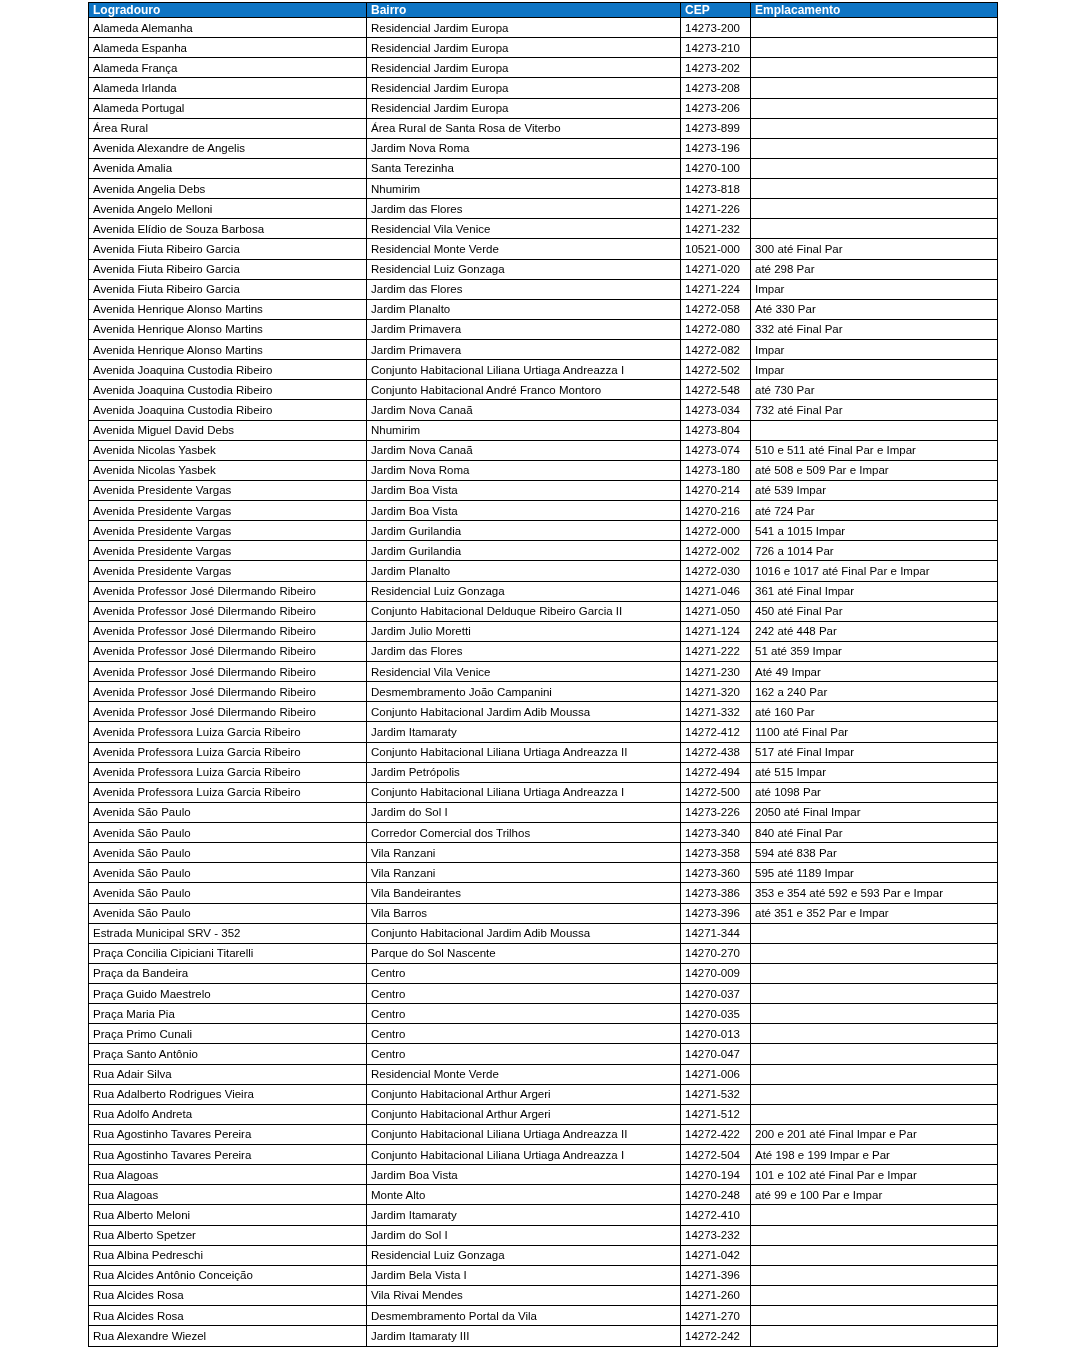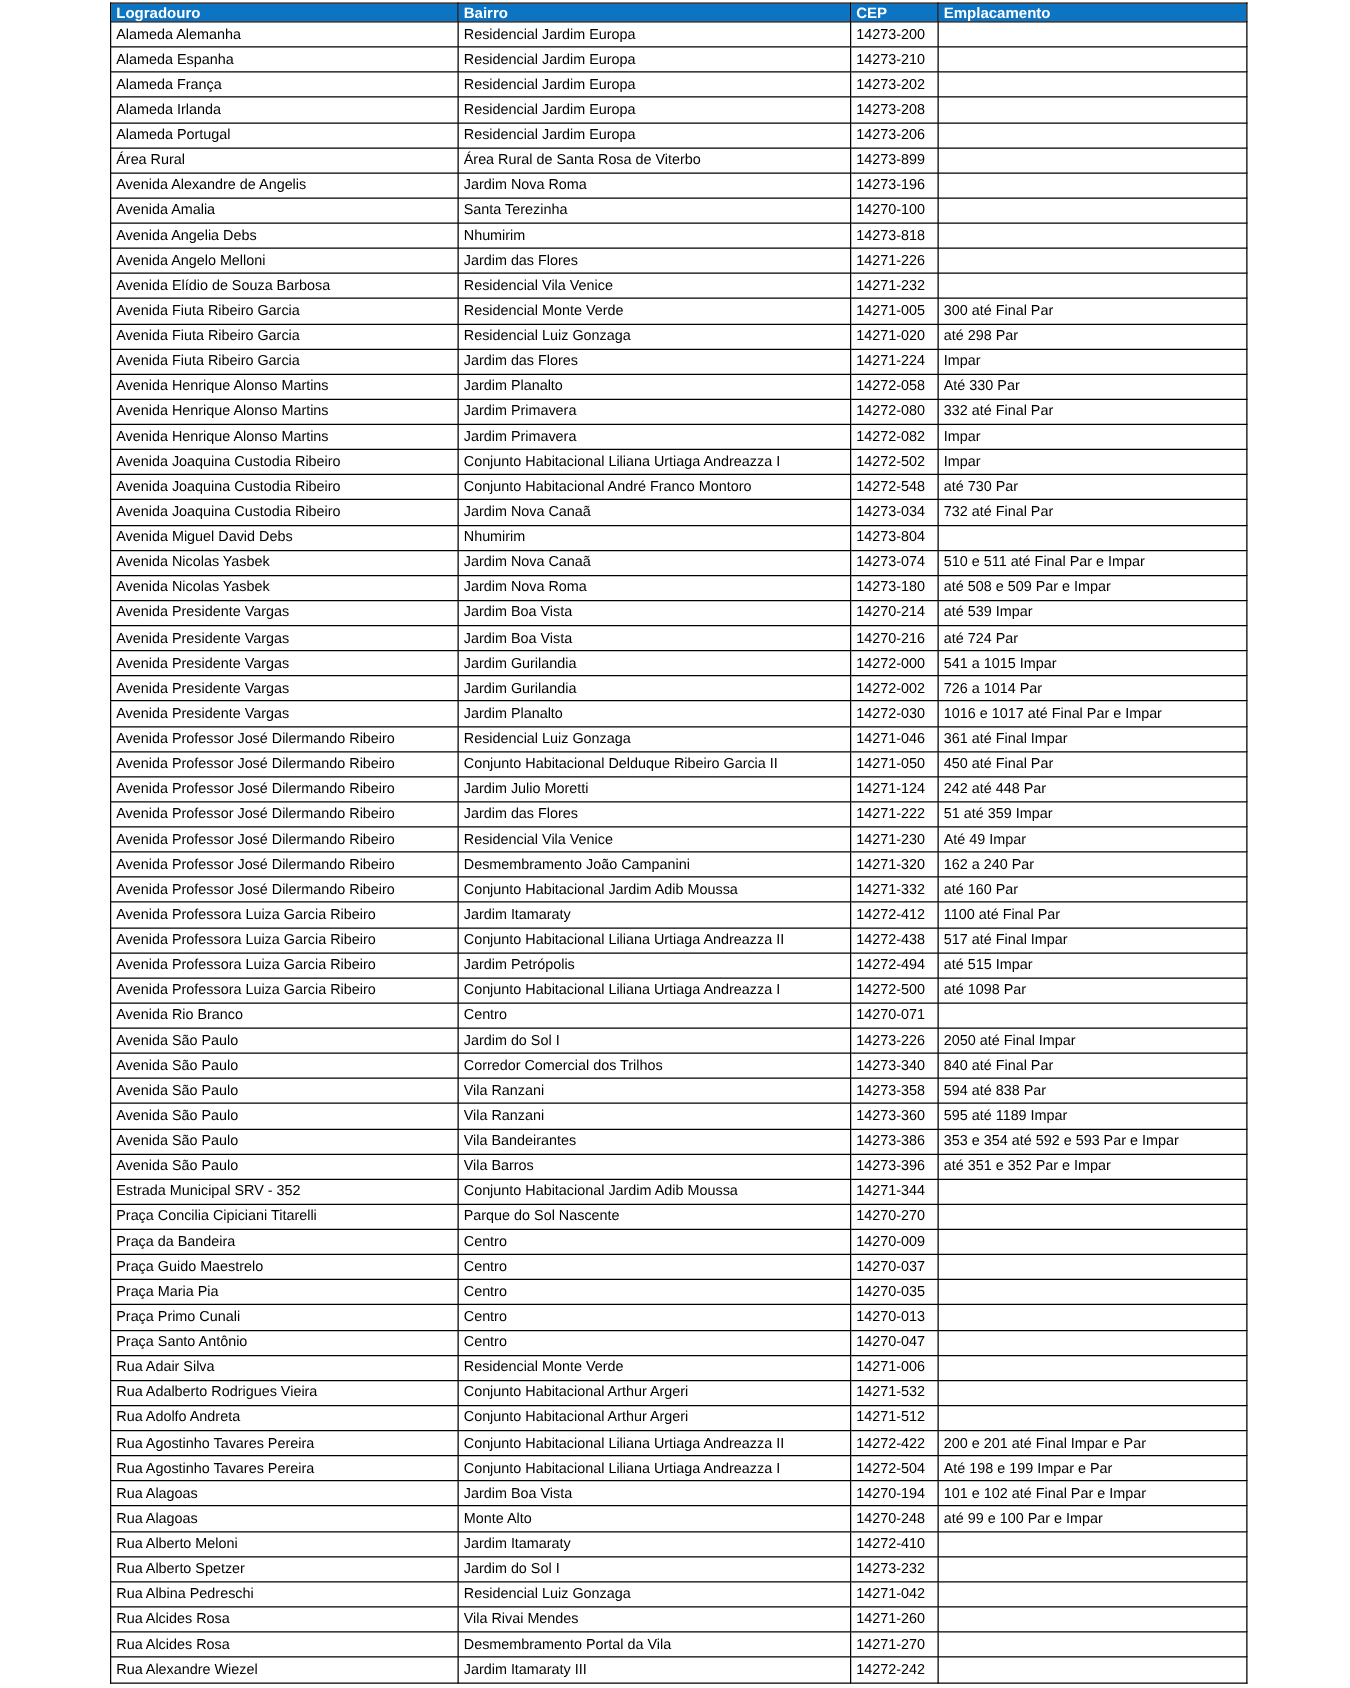--- a/index.html
+++ b/index.html
@@ -128,21 +128,21 @@
         </tr>
         <tr>
           <td>Avenida Elídio de Souza Barbosa</td>
           <td>Residencial Vila Venice</td>
           <td>14271-232</td>
           <td></td>
         </tr>
         <tr>
           <td>Avenida Fiuta Ribeiro Garcia</td>
           <td>Residencial Monte Verde</td>
-          <td>14271-005</td>
+          <td>10521-000</td>
           <td>300 até Final Par</td>
         </tr>
         <tr>
           <td>Avenida Fiuta Ribeiro Garcia</td>
           <td>Residencial Luiz Gonzaga</td>
           <td>14271-020</td>
           <td>até 298 Par</td>
         </tr>
         <tr>
           <td>Avenida Fiuta Ribeiro Garcia</td>
@@ -294,26 +294,20 @@
           <td>14272-494</td>
           <td>até 515 Impar</td>
         </tr>
         <tr>
           <td>Avenida Professora Luiza Garcia Ribeiro</td>
           <td>Conjunto Habitacional Liliana Urtiaga Andreazza I</td>
           <td>14272-500</td>
           <td>até 1098 Par</td>
         </tr>
         <tr>
-          <td>Avenida Rio Branco</td>
-          <td>Centro</td>
-          <td>14270-071</td>
-          <td></td>
-        </tr>
-        <tr>
           <td>Avenida São Paulo</td>
           <td>Jardim do Sol I</td>
           <td>14273-226</td>
           <td>2050 até Final Impar</td>
         </tr>
         <tr>
           <td>Avenida São Paulo</td>
           <td>Corredor Comercial dos Trilhos</td>
           <td>14273-340</td>
           <td>840 até Final Par</td>
@@ -435,20 +429,26 @@
         <tr>
           <td>Rua Alberto Spetzer</td>
           <td>Jardim do Sol I</td>
           <td>14273-232</td>
           <td></td>
         </tr>
         <tr>
           <td>Rua Albina Pedreschi</td>
           <td>Residencial Luiz Gonzaga</td>
           <td>14271-042</td>
+          <td></td>
+        </tr>
+        <tr>
+          <td>Rua Alcides Antônio Conceição</td>
+          <td>Jardim Bela Vista I</td>
+          <td>14271-396</td>
           <td></td>
         </tr>
         <tr>
           <td>Rua Alcides Rosa</td>
           <td>Vila Rivai Mendes</td>
           <td>14271-260</td>
           <td></td>
         </tr>
         <tr>
           <td>Rua Alcides Rosa</td>

